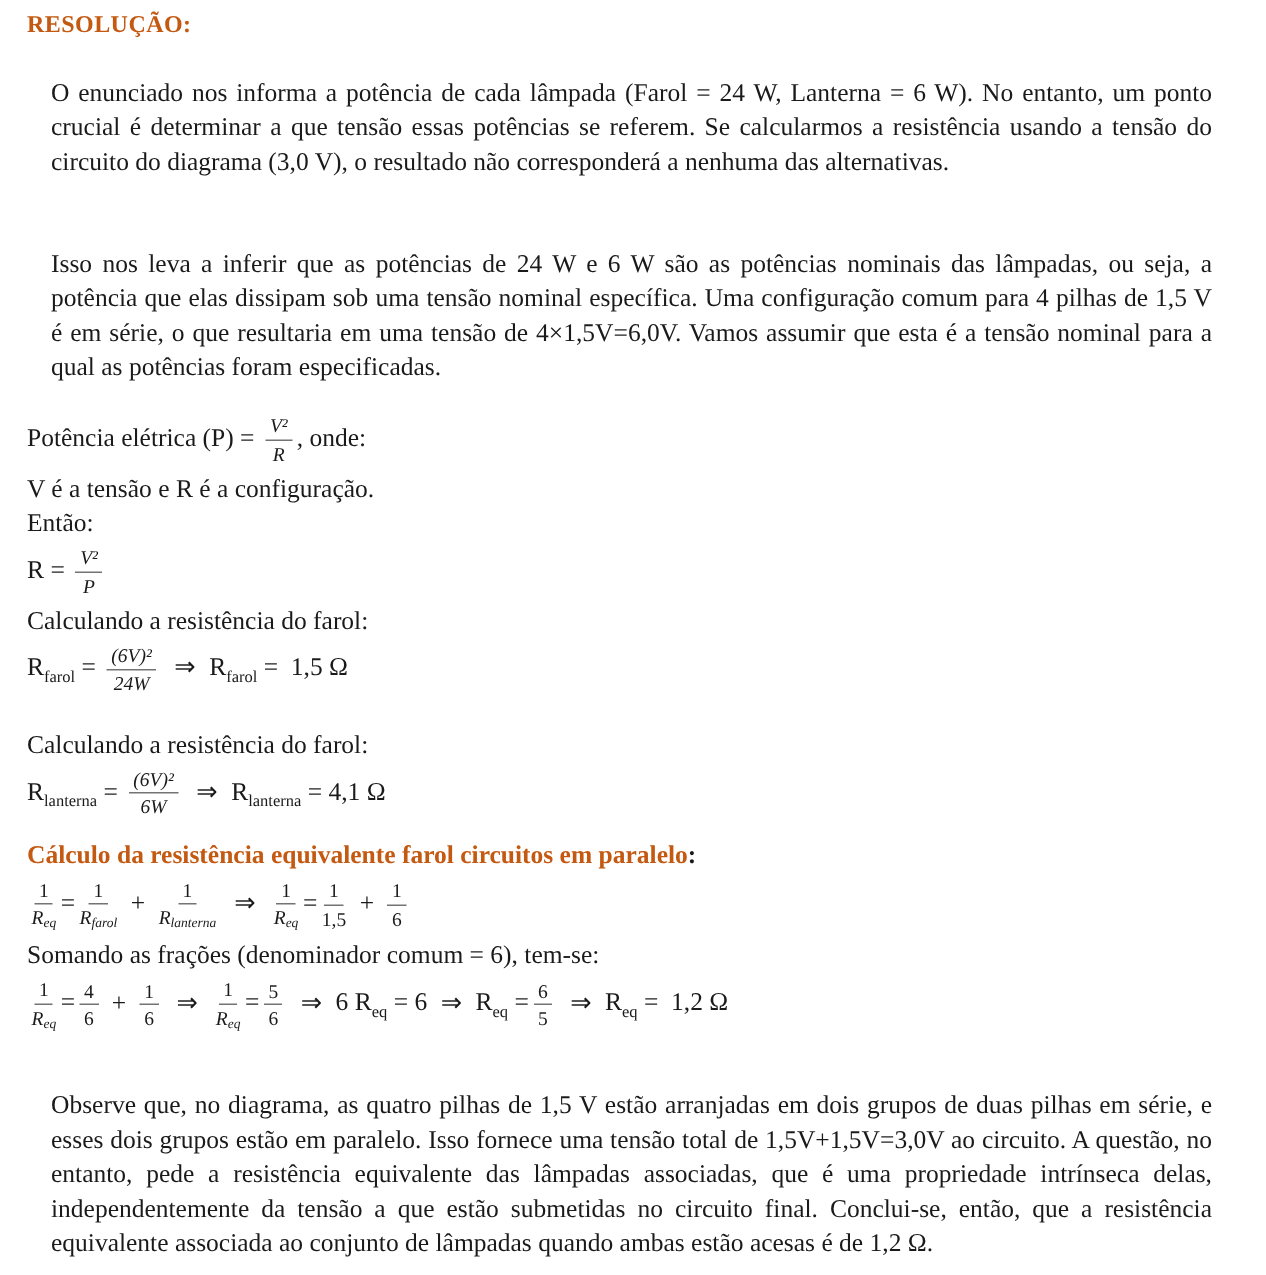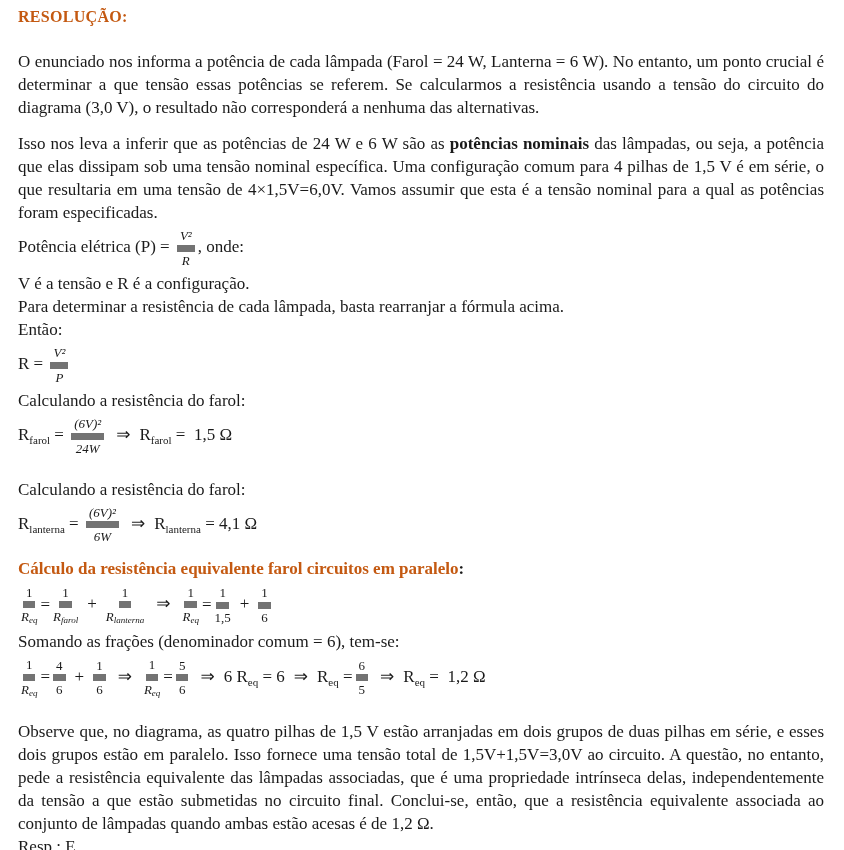--- a/index.html
+++ b/index.html
@@ -7,37 +7,37 @@
     width:844px; min-height:850px; box-sizing:border-box;
     padding:8px 20px 8px 18px;
     font-family:"Liberation Serif", serif;
     font-size:17px; color:#1a1a1a;
     background:#ffffff;
   }
   .title {
     font-size:16px; font-weight:bold; letter-spacing:0.3px;
     margin:0 0 24px 0;
   }
-  .para { margin:0; text-align:justify; line-height:23px; }
+  .para { margin:16px; text-align:justify; line-height:23px; }
   .line { line-height:23px; }
-  .b { font-weight:bold; }
+  .b { font-weight:normal; }
   .gap-sm { height:8px; }
   .gap-md { height:13px; }
   .gap-lg { height:17px; }
   .heading-orange { font-weight:bold; line-height:24px; }
 
   
   .eqline { line-height:1.25; padding:4px 0; white-space:nowrap; }
   .tok { white-space:pre; }
   .mi { font-style:italic; }
   .frac {
     display:inline-flex; flex-direction:column; align-items:center;
     vertical-align:middle; margin:0 3px; font-size:13px; line-height:1.2;
   }
-  .frac .num { display:block; border-bottom:7px solid #737373; padding:0 3px 1px 3px; text-align:right; }
+  .frac .num { display:block; border-bottom:1px solid #737373; padding:0 3px 1px 3px; text-align:right; }
   .frac .den { display:block; padding-top:1px; text-align:center; }
   .densub { font-size:9px; font-style:italic; vertical-align:-2px; letter-spacing:0; }
   sub.rsub { font-size:11px; line-height:0; }
   .arrow { padding:0 9px; }
   .arrow-tight { padding:0 6px; }
 </style>
 </head>
 <body>
 
 <div class="page">
@@ -49,21 +49,20 @@
   <div class="gap-md"></div>
 
   <p class="para"><span>Isso nos leva a inferir que as potências de 24 W e 6 W são as </span><span class="b">potências nominais</span><span> das lâmpadas, ou seja, a potência que elas dissipam sob uma tensão nominal específica. Uma configuração comum para 4 pilhas de 1,5 V é em série, o que resultaria em uma tensão de 4×1,5V=6,0V. Vamos assumir que esta é a tensão nominal para a qual as potências foram especificadas.</span></p>
 
   <div class="eqline"><span class="tok">Potência elétrica (P) = </span><span class="frac">
         <span class="num mi">V²</span>
         <span class="den mi">R</span>
       </span><span class="tok">, onde:</span></div>
 
   <div class="line">V é a tensão e R é a configuração.</div>
-  <div class="line">Para determinar a resistência de cada lâmpada, basta rearranjar a fórmula acima.</div>
   <div class="line">Então:</div>
 
   <div class="eqline"><span class="tok">R = </span><span class="frac">
         <span class="num mi">V²</span>
         <span class="den mi">P</span>
       </span></div>
 
   <div class="line">Calculando a resistência do farol:</div>
 
   <div class="eqline"><span class="tok">R</span><sub class="rsub">farol</sub><span class="tok"> = </span><span class="frac">

